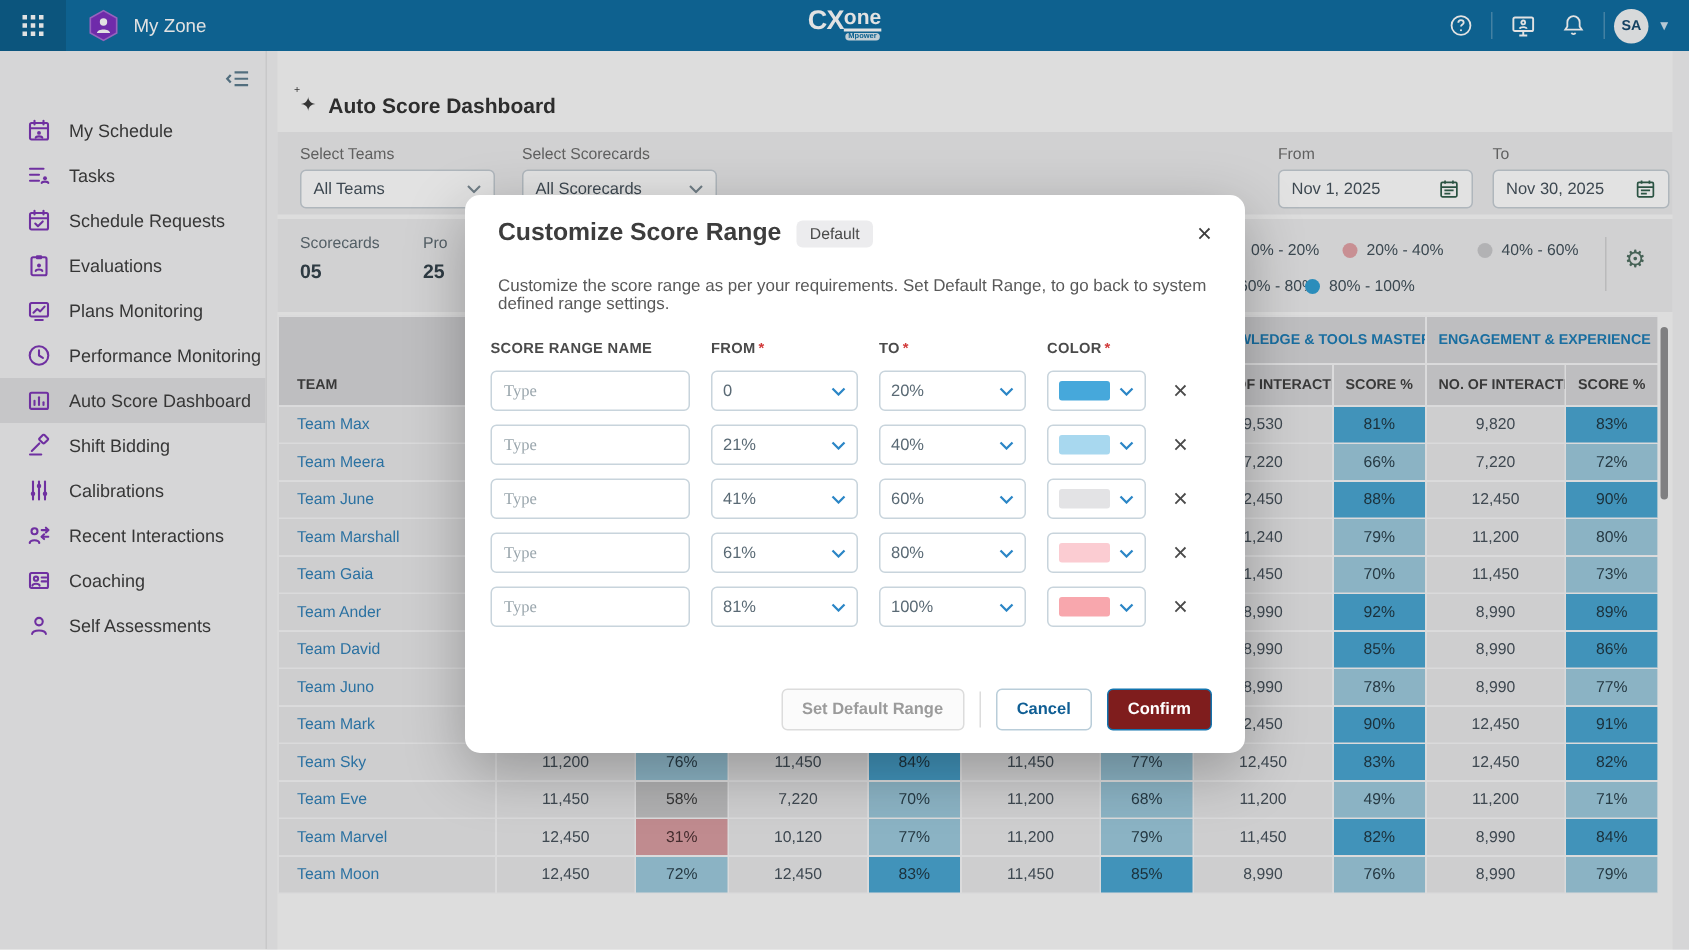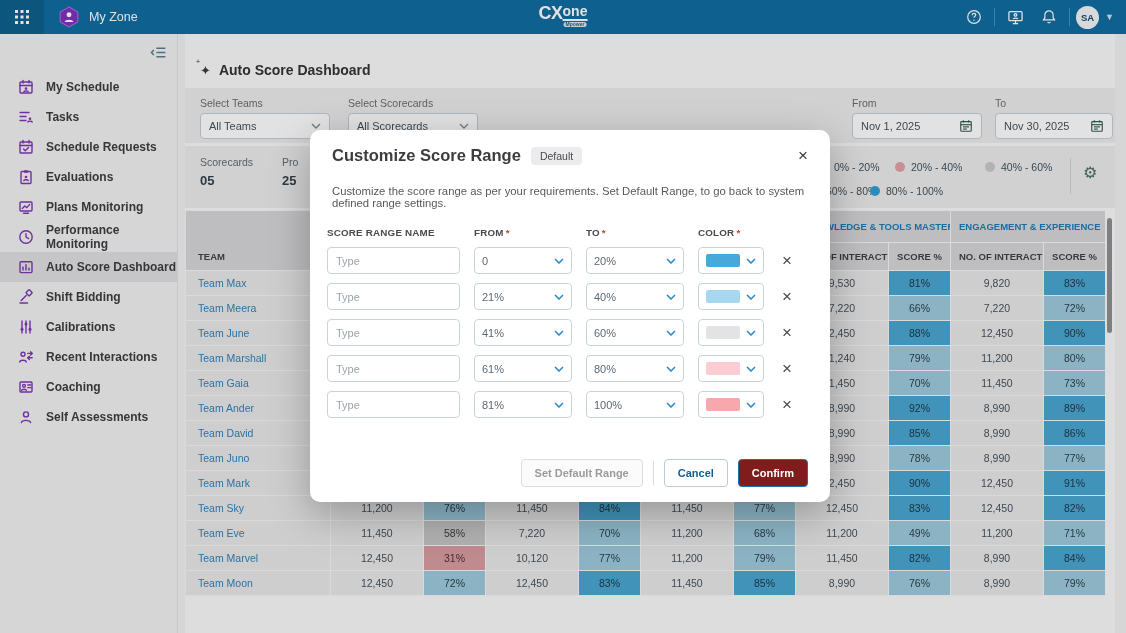--- a/index.html
+++ b/index.html
@@ -19,21 +19,21 @@
   .tb-right { margin-left:auto; display:flex; align-items:center; gap:6px; padding-right:12px; height:34px; }
   .tb-icon { width:28px; height:28px; display:flex; align-items:center; justify-content:center; cursor:pointer; }
   .tb-sep { width:1px; height:18px; background:rgba(255,255,255,.25); }
   .avatar { width:23px; height:23px; border-radius:50%; background:#f3f5f6; color:#15496e; font-size:9.5px; font-weight:700; display:flex; align-items:center; justify-content:center; cursor:pointer; }
   .caret { color:#cfe3ef; font-size:9px; cursor:pointer; }
 
   
   .sidebar { position:absolute; left:0; top:34px; width:178px; height:599px; background:#f2f2f3; border-right:1px solid #e2e2e3; z-index:1; }
   .collapse-btn { position:absolute; right:10px; top:10px; cursor:pointer; }
   .side-menu { position:absolute; top:38px; left:0; width:100%; }
-  .side-item { height:30px; display:flex; align-items:center; gap:12px; padding-left:18px; font-size:12px; color:#3c3c3c; cursor:pointer;font-weight:bold; }
+  .side-item { height:30px; display:flex; align-items:center; gap:12px; padding-left:18px; font-size:12px; color:#3c3c3c; cursor:pointer; }
   .side-item.active { background:#e0e0e2; }
   .side-item .s-ico { width:16px; height:16px; color:#7d35b5; flex:0 0 16px; }
 
   
   .main { position:absolute; left:185px; top:34px; width:930px; height:599px; background:#fafafa; }
   .title-row { position:absolute; left:15px; top:28px; display:flex; align-items:center; gap:8px; }
   .sparkle { color:#3b3b3b; font-size:13px; position:relative; }
   .sparkle .plus { position:absolute; left:-4px; top:-5px; font-size:7px; }
   .page-title { font-size:14px; font-weight:700; color:#323232; }
 
@@ -81,21 +81,21 @@
   .m-head { display:flex; align-items:center; gap:10px; padding:16px 22px 0 22px; }
   .m-title { font-size:16.5px; font-weight:700; color:#3d3d3d; }
   .m-badge { background:#ececee; border-radius:4px; font-size:10.5px; color:#4a4a4a; padding:3px 9px; }
   .m-close { margin-left:auto; font-size:17px; color:#3d3d3d; cursor:pointer; line-height:1; }
   .m-desc { padding:20px 22px 0 22px; font-size:11.3px; color:#595959; }
   .m-grid-head, .m-row { display:grid; grid-template-columns:133px 98px 98px 66px 18px; column-gap:14px; align-items:center; padding:0 17px; }
   .m-grid-head { margin-top:18px; font-size:9.8px; font-weight:700; color:#4a4a4a; letter-spacing:.2px; }
   .req { color:#d23b3b; margin-left:2px; }
   .m-rows { margin-top:7px; }
   .m-row { margin-top:9px; }
-  .m-name { height:27px; border:1px solid #c8d4dc; border-radius:4px; font-size:11px; padding:0 8px; color:#44505a; font-family:Liberation Sans, sans-serif; width:100%; }
+  .m-name { height:27px; border:1px solid #c8d4dc; border-radius:4px; font-size:11px; padding:0 8px; color:#44505a; font-family:Liberation Serif, serif; width:100%; }
   .m-name::placeholder { color:#9aa6ad; }
   .m-select, .m-color { height:27px; border:1px solid #c8d4dc; border-radius:4px; display:flex; align-items:center; padding:0 7px; font-size:11px; color:#5a6a75; cursor:pointer; background:#fff; }
   .m-select span { flex:1; }
   .swatch { width:32px; height:13px; border-radius:2px; flex:1; margin-right:6px; }
   .m-remove { background:none; border:none; font-size:17px; color:#4a4a4a; cursor:pointer; line-height:1; font-family:inherit; }
   .m-footer { position:absolute; right:22px; bottom:15px; display:flex; align-items:center; gap:10px; }
   .btn { height:28px; border-radius:4px; font-size:11px; font-weight:700; padding:0 13px; cursor:pointer; font-family:inherit; }
   .btn-default { background:#fbfbfb; border:1px solid #dcdcdc; color:#9b9b9b; }
   .btn-sep { width:1px; height:24px; background:#dcdcdc; }
   .btn-cancel { background:#fff; border:1px solid #b9cdd9; color:#0f5e94; }

